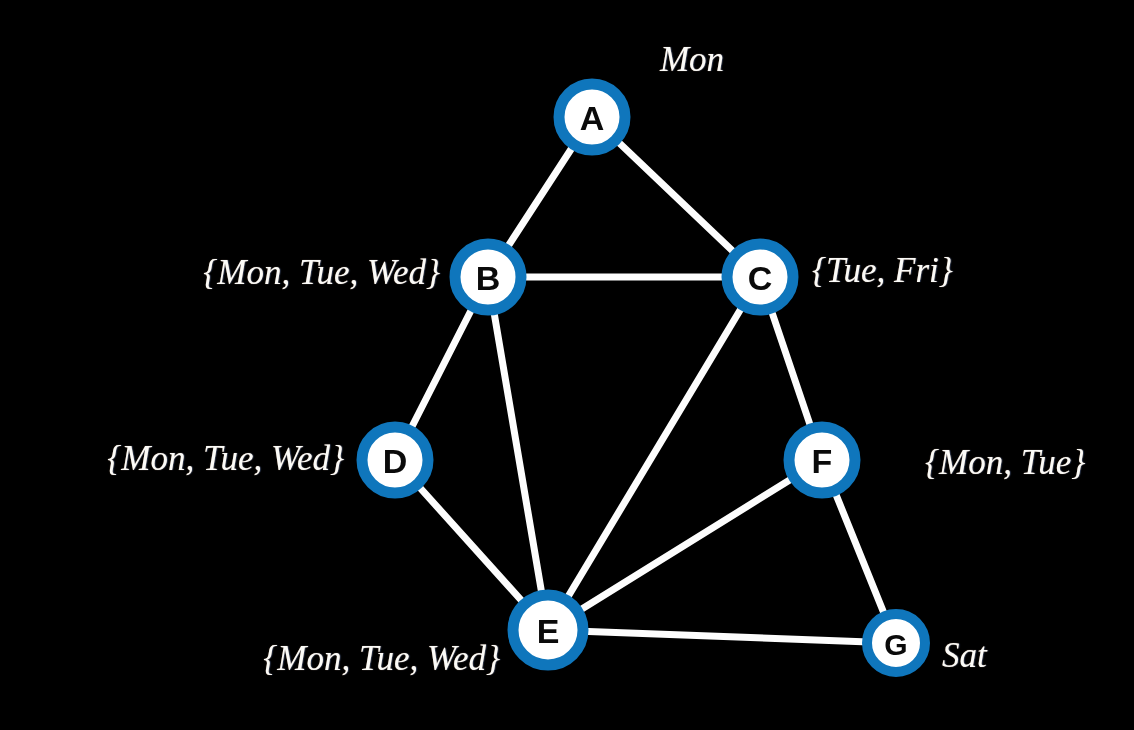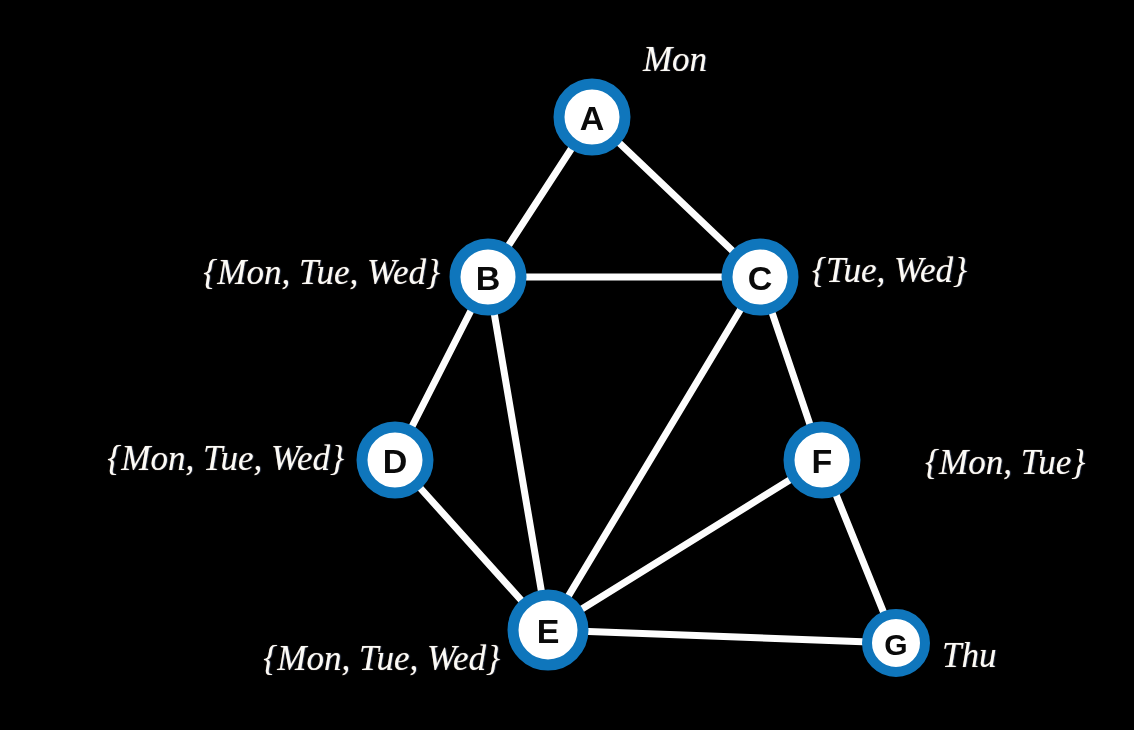--- a/index.html
+++ b/index.html
@@ -120,22 +120,22 @@
           <text x="822" y="461" class="node-letter">F</text>
         </g>
         <g>
           <circle cx="896" cy="643" r="29" class="node-ring-small"></circle>
           <text x="896" y="644" class="node-letter-small">G</text>
         </g>
       </g>
   </svg>
 
   <div id="labels-layer">
-      <div class="domain-label label-center" style="left: 675px; top: 59px;">Mon</div>
+      <div class="domain-label label-center" style="left: 692px; top: 59px;">Mon</div>
       <div class="domain-label label-left" style="left: 440px; top: 272px;">{Mon, Tue, Wed}</div>
-      <div class="domain-label label-right" style="left: 812px; top: 270px;">{Tue, Wed}</div>
+      <div class="domain-label label-right" style="left: 812px; top: 270px;">{Tue, Fri}</div>
       <div class="domain-label label-left" style="left: 344px; top: 458px;">{Mon, Tue, Wed}</div>
       <div class="domain-label label-left" style="left: 500px; top: 658px;">{Mon, Tue, Wed}</div>
       <div class="domain-label label-right" style="left: 880px; top: 462px; margin-left: 45px;">{Mon, Tue}</div>
-      <div class="domain-label label-right" style="left: 942px; top: 655px;">Thu</div>
+      <div class="domain-label label-right" style="left: 942px; top: 655px;">Sat</div>
     </div>
 
 </div>
 
 </body></html>

